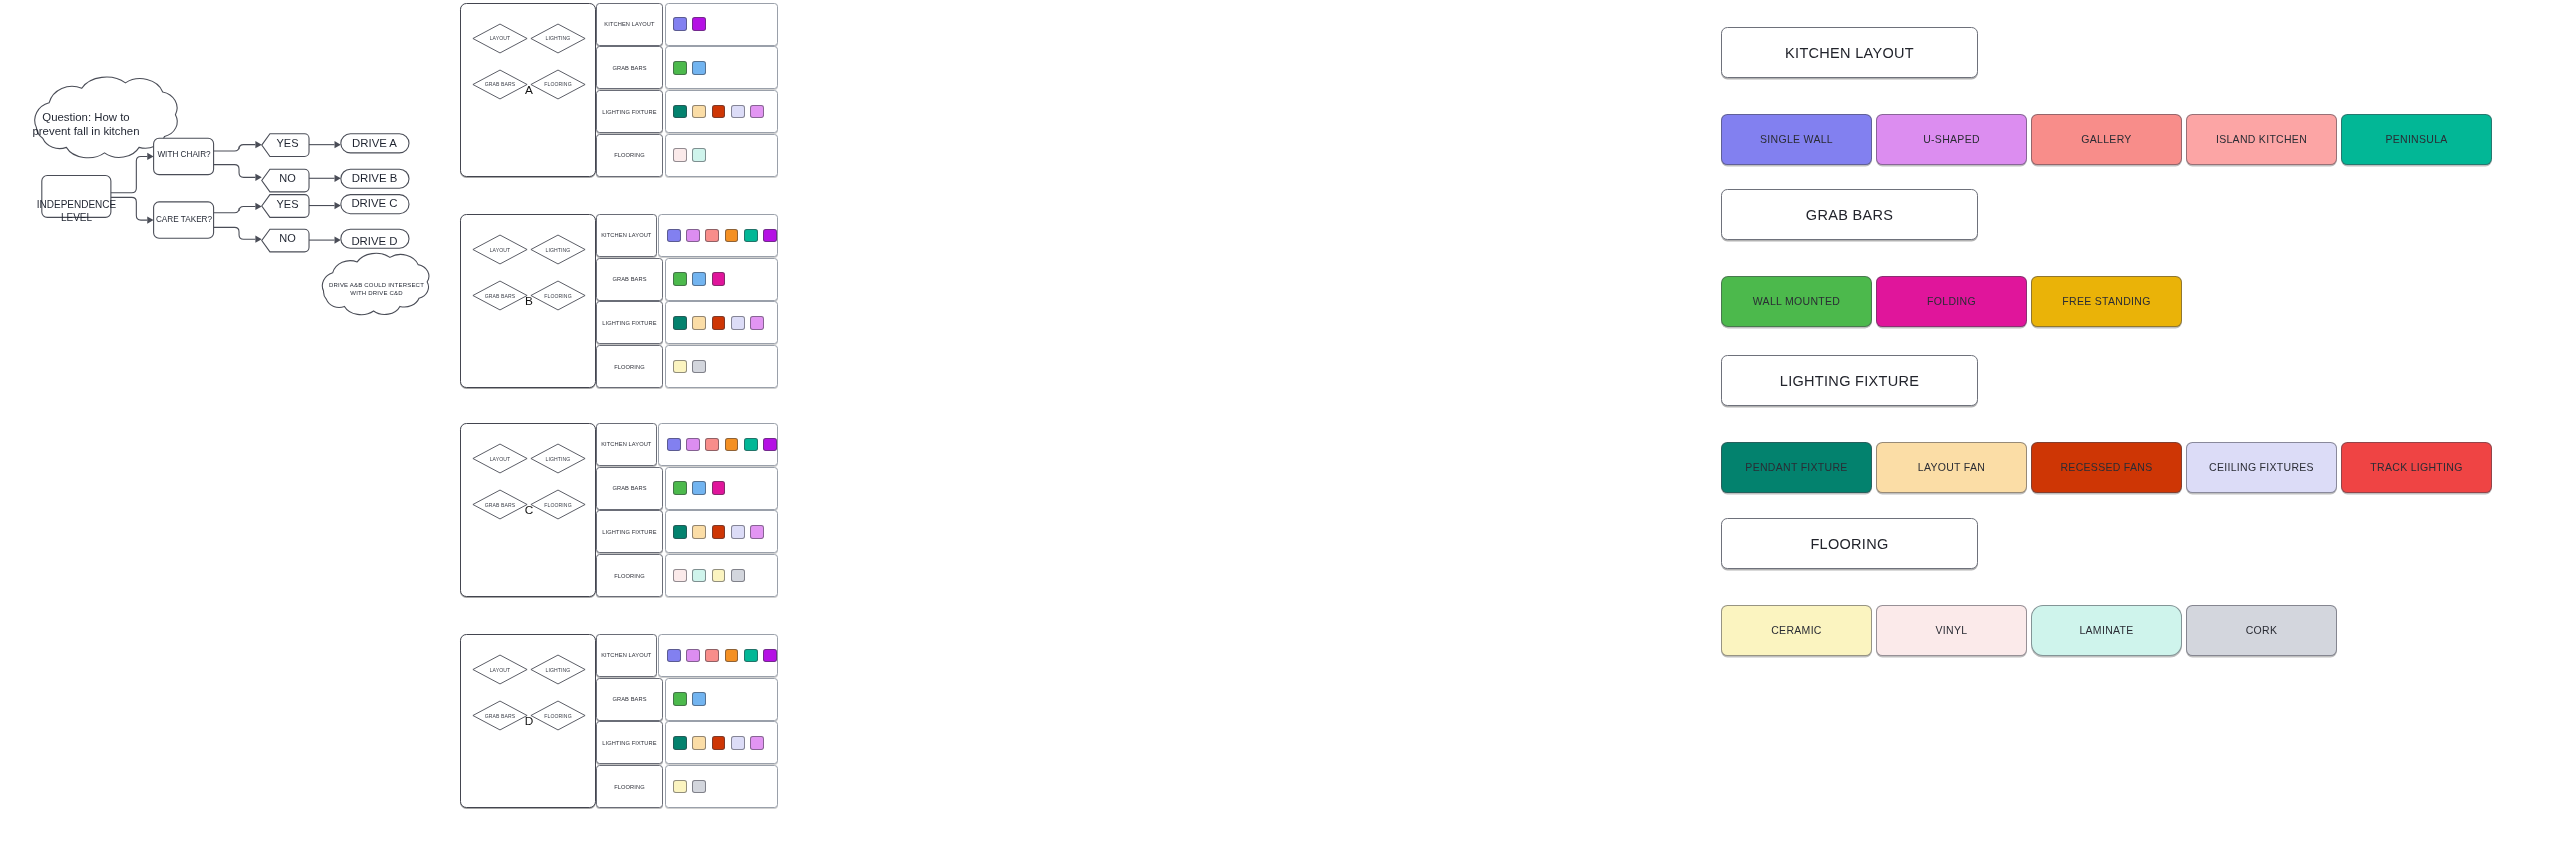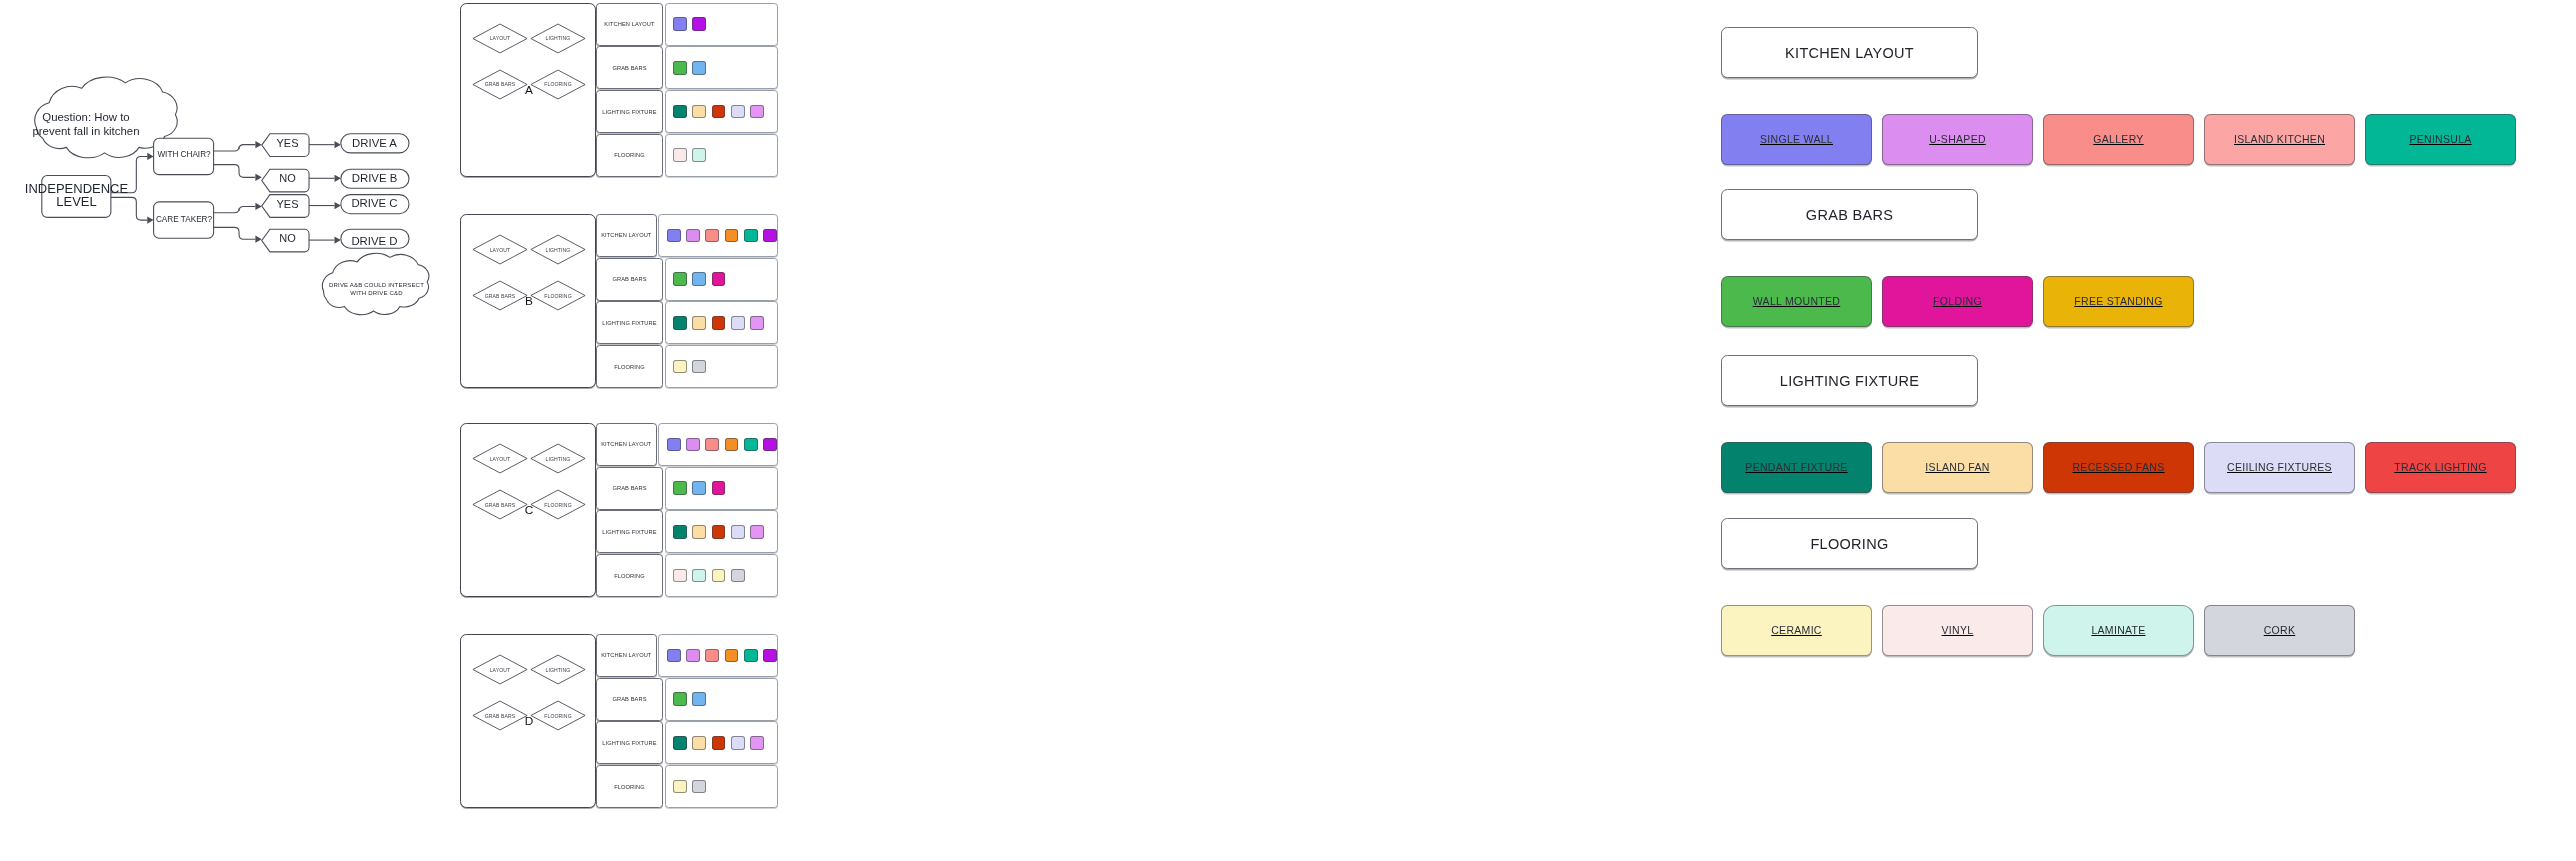--- a/index.html
+++ b/index.html
@@ -13,21 +13,21 @@
   
   .flow{position:absolute;left:0;top:0;width:818px;height:861px;}
   .flow svg{position:absolute;left:0;top:0;}
   .node-label{
     position:absolute;display:flex;align-items:center;justify-content:center;
     text-align:center;color:#1f2430;pointer-events:none;
     font-family:"Liberation Sans", sans-serif;
   }
   .lbl-cloud1{left:27px;top:107px;width:118px;height:36px;font-size:11.4px;line-height:13.6px;}
   .lbl-cloud2{left:323px;top:277px;width:107px;height:23.6px;font-size:6px;line-height:8.2px;letter-spacing:0.2px;}
-  .lbl-indep{left:41px;top:178px;width:71px;height:36px;font-size:13px;line-height:12.7px;}
+  .lbl-indep{left:41px;top:194px;width:71px;height:36px;font-size:10px;line-height:12.7px;}
   .lbl-wheel{left:155px;top:145px;width:58px;height:18px;font-size:8.2px;}
   .lbl-care{left:155px;top:210px;width:58px;height:18px;font-size:8.2px;}
   .lbl-yes1{left:264px;top:134px;width:47px;height:18px;font-size:11px;}
   .lbl-no1{left:264px;top:169px;width:47px;height:18px;font-size:11px;}
   .lbl-yes2{left:264px;top:195px;width:47px;height:18px;font-size:11px;}
   .lbl-no2{left:264px;top:229px;width:47px;height:18px;font-size:11px;}
   .lbl-da{left:342px;top:135px;width:65px;height:16.4px;font-size:11.4px;}
   .lbl-db{left:342px;top:170px;width:65px;height:16.4px;font-size:11.4px;}
   .lbl-dc{left:342px;top:195px;width:65px;height:16.4px;font-size:11.4px;}
   .lbl-dd{left:342px;top:230px;width:65px;height:21px;font-size:11.4px;border-radius:7px;}
@@ -78,21 +78,21 @@
 
   
   .legend{position:absolute;left:1721px;top:0;width:855px;height:861px;}
   .lgroup{position:absolute;left:0;width:855px;}
   .ghead{
     width:257px;height:51px;border:1.2px solid #6e717b;border-radius:6.4px;background:#fff;
     display:flex;align-items:center;justify-content:center;
     font-size:14.5px;color:#22242c;letter-spacing:0.3px;box-sizing:border-box;
     box-shadow:0 1.4px 0 rgba(0,0,0,.3);
   }
-  .gitems{position:absolute;left:0;top:87px;display:flex;gap:10px;text-decoration:underline;}
+  .gitems{position:absolute;left:0;top:87px;display:flex;gap:4px;}
   .chip{
     width:151px;height:51px;border-radius:6.4px;border:0.9px solid rgba(70,70,80,.55);
     display:flex;align-items:center;justify-content:center;text-align:center;
     font-size:10.5px;color:#2a2c34;letter-spacing:0.3px;box-sizing:border-box;
     line-height:12.7px;box-shadow:0 1.4px 0 rgba(0,0,0,.25);
   }
 </style>
 </head>
 <body>
 
@@ -456,21 +456,21 @@
         <div class="gitems">
           <div class="chip" style="background: rgb(76, 185, 76); border-radius: 7px;">WALL MOUNTED</div>
           <div class="chip" style="background: rgb(224, 21, 155);">FOLDING</div>
           <div class="chip" style="background: #eab308;">FREE STANDING</div>
         </div>
       </div>
       <div class="lgroup" style="top: 355px;">
         <div class="ghead">LIGHTING FIXTURE</div>
         <div class="gitems">
           <div class="chip" style="background: rgb(3, 130, 110);">PENDANT FIXTURE</div>
-          <div class="chip" style="background: rgb(251, 221, 166);">ISLAND FAN</div>
+          <div class="chip" style="background: rgb(251, 221, 166);">LAYOUT FAN</div>
           <div class="chip" style="background: rgb(206, 54, 5);">RECESSED FANS</div>
           <div class="chip" style="background: rgb(220, 220, 247);">CEIILING FIXTURES</div>
           <div class="chip" style="background: #ef4444;">TRACK LIGHTING</div>
         </div>
       </div>
       <div class="lgroup" style="top: 518px;">
         <div class="ghead">FLOORING</div>
         <div class="gitems">
           <div class="chip" style="background: rgb(251, 244, 192);">CERAMIC</div>
           <div class="chip" style="background: rgb(251, 234, 234);">VINYL</div>

